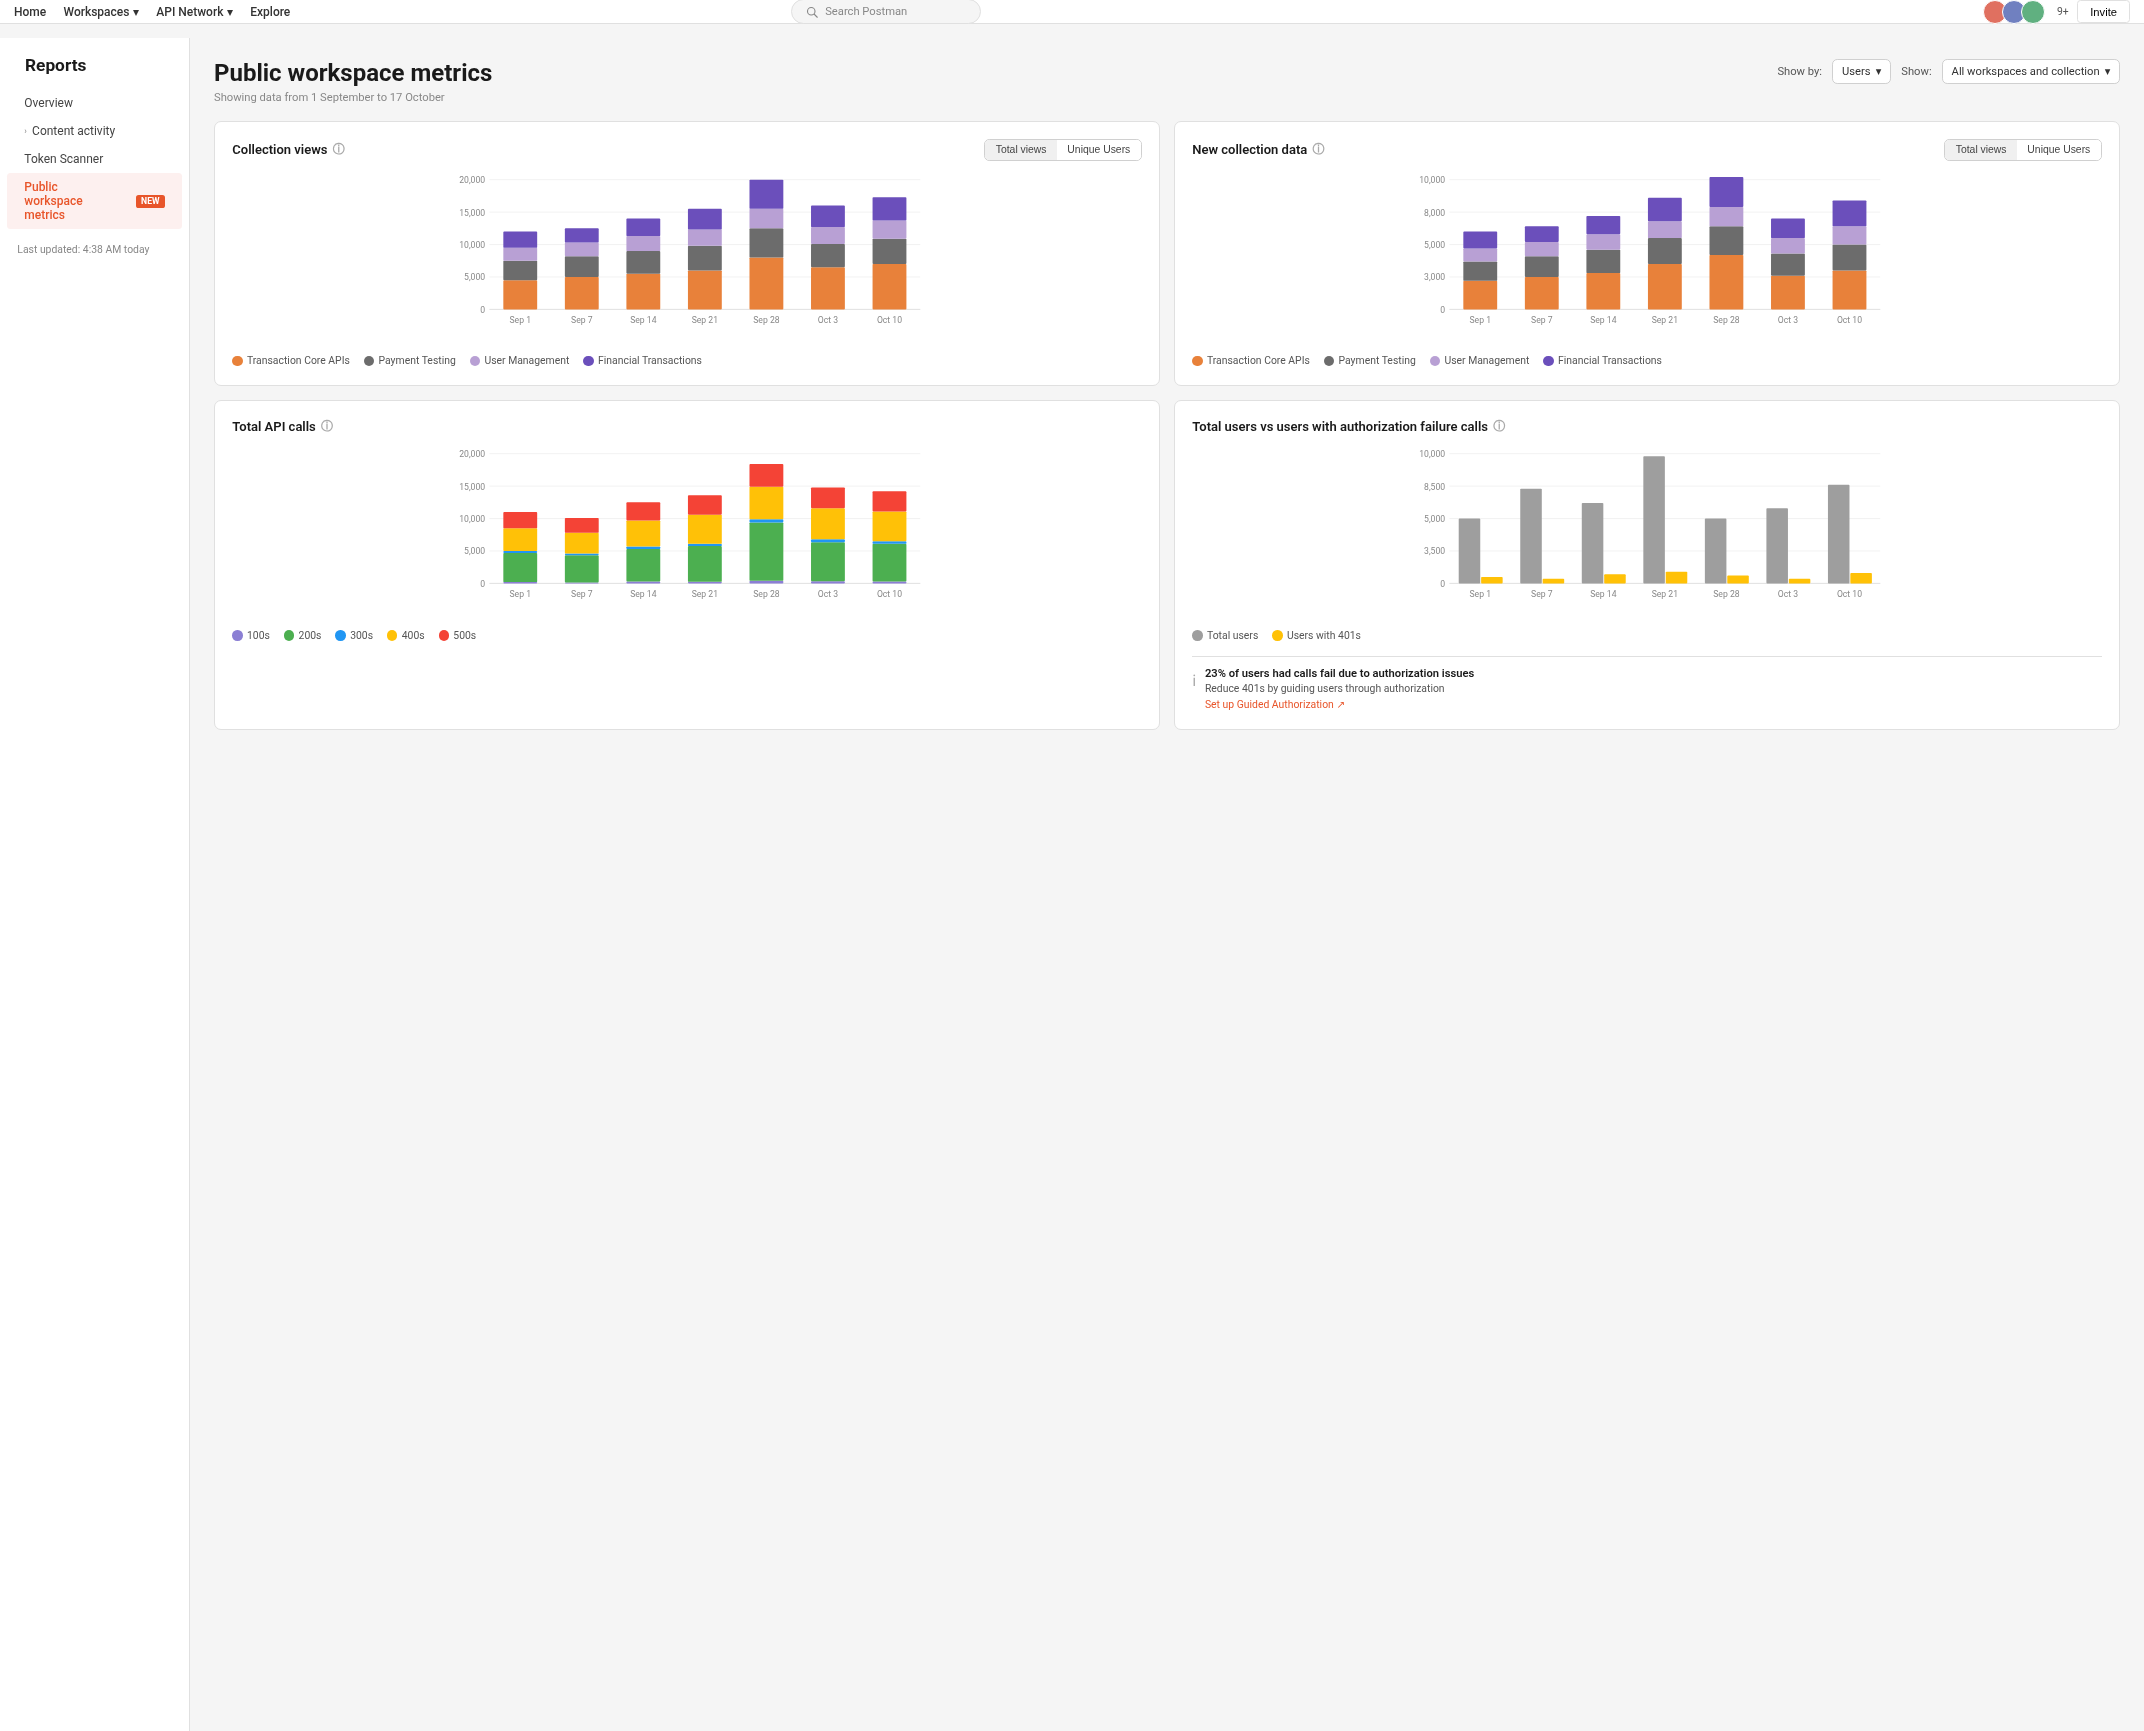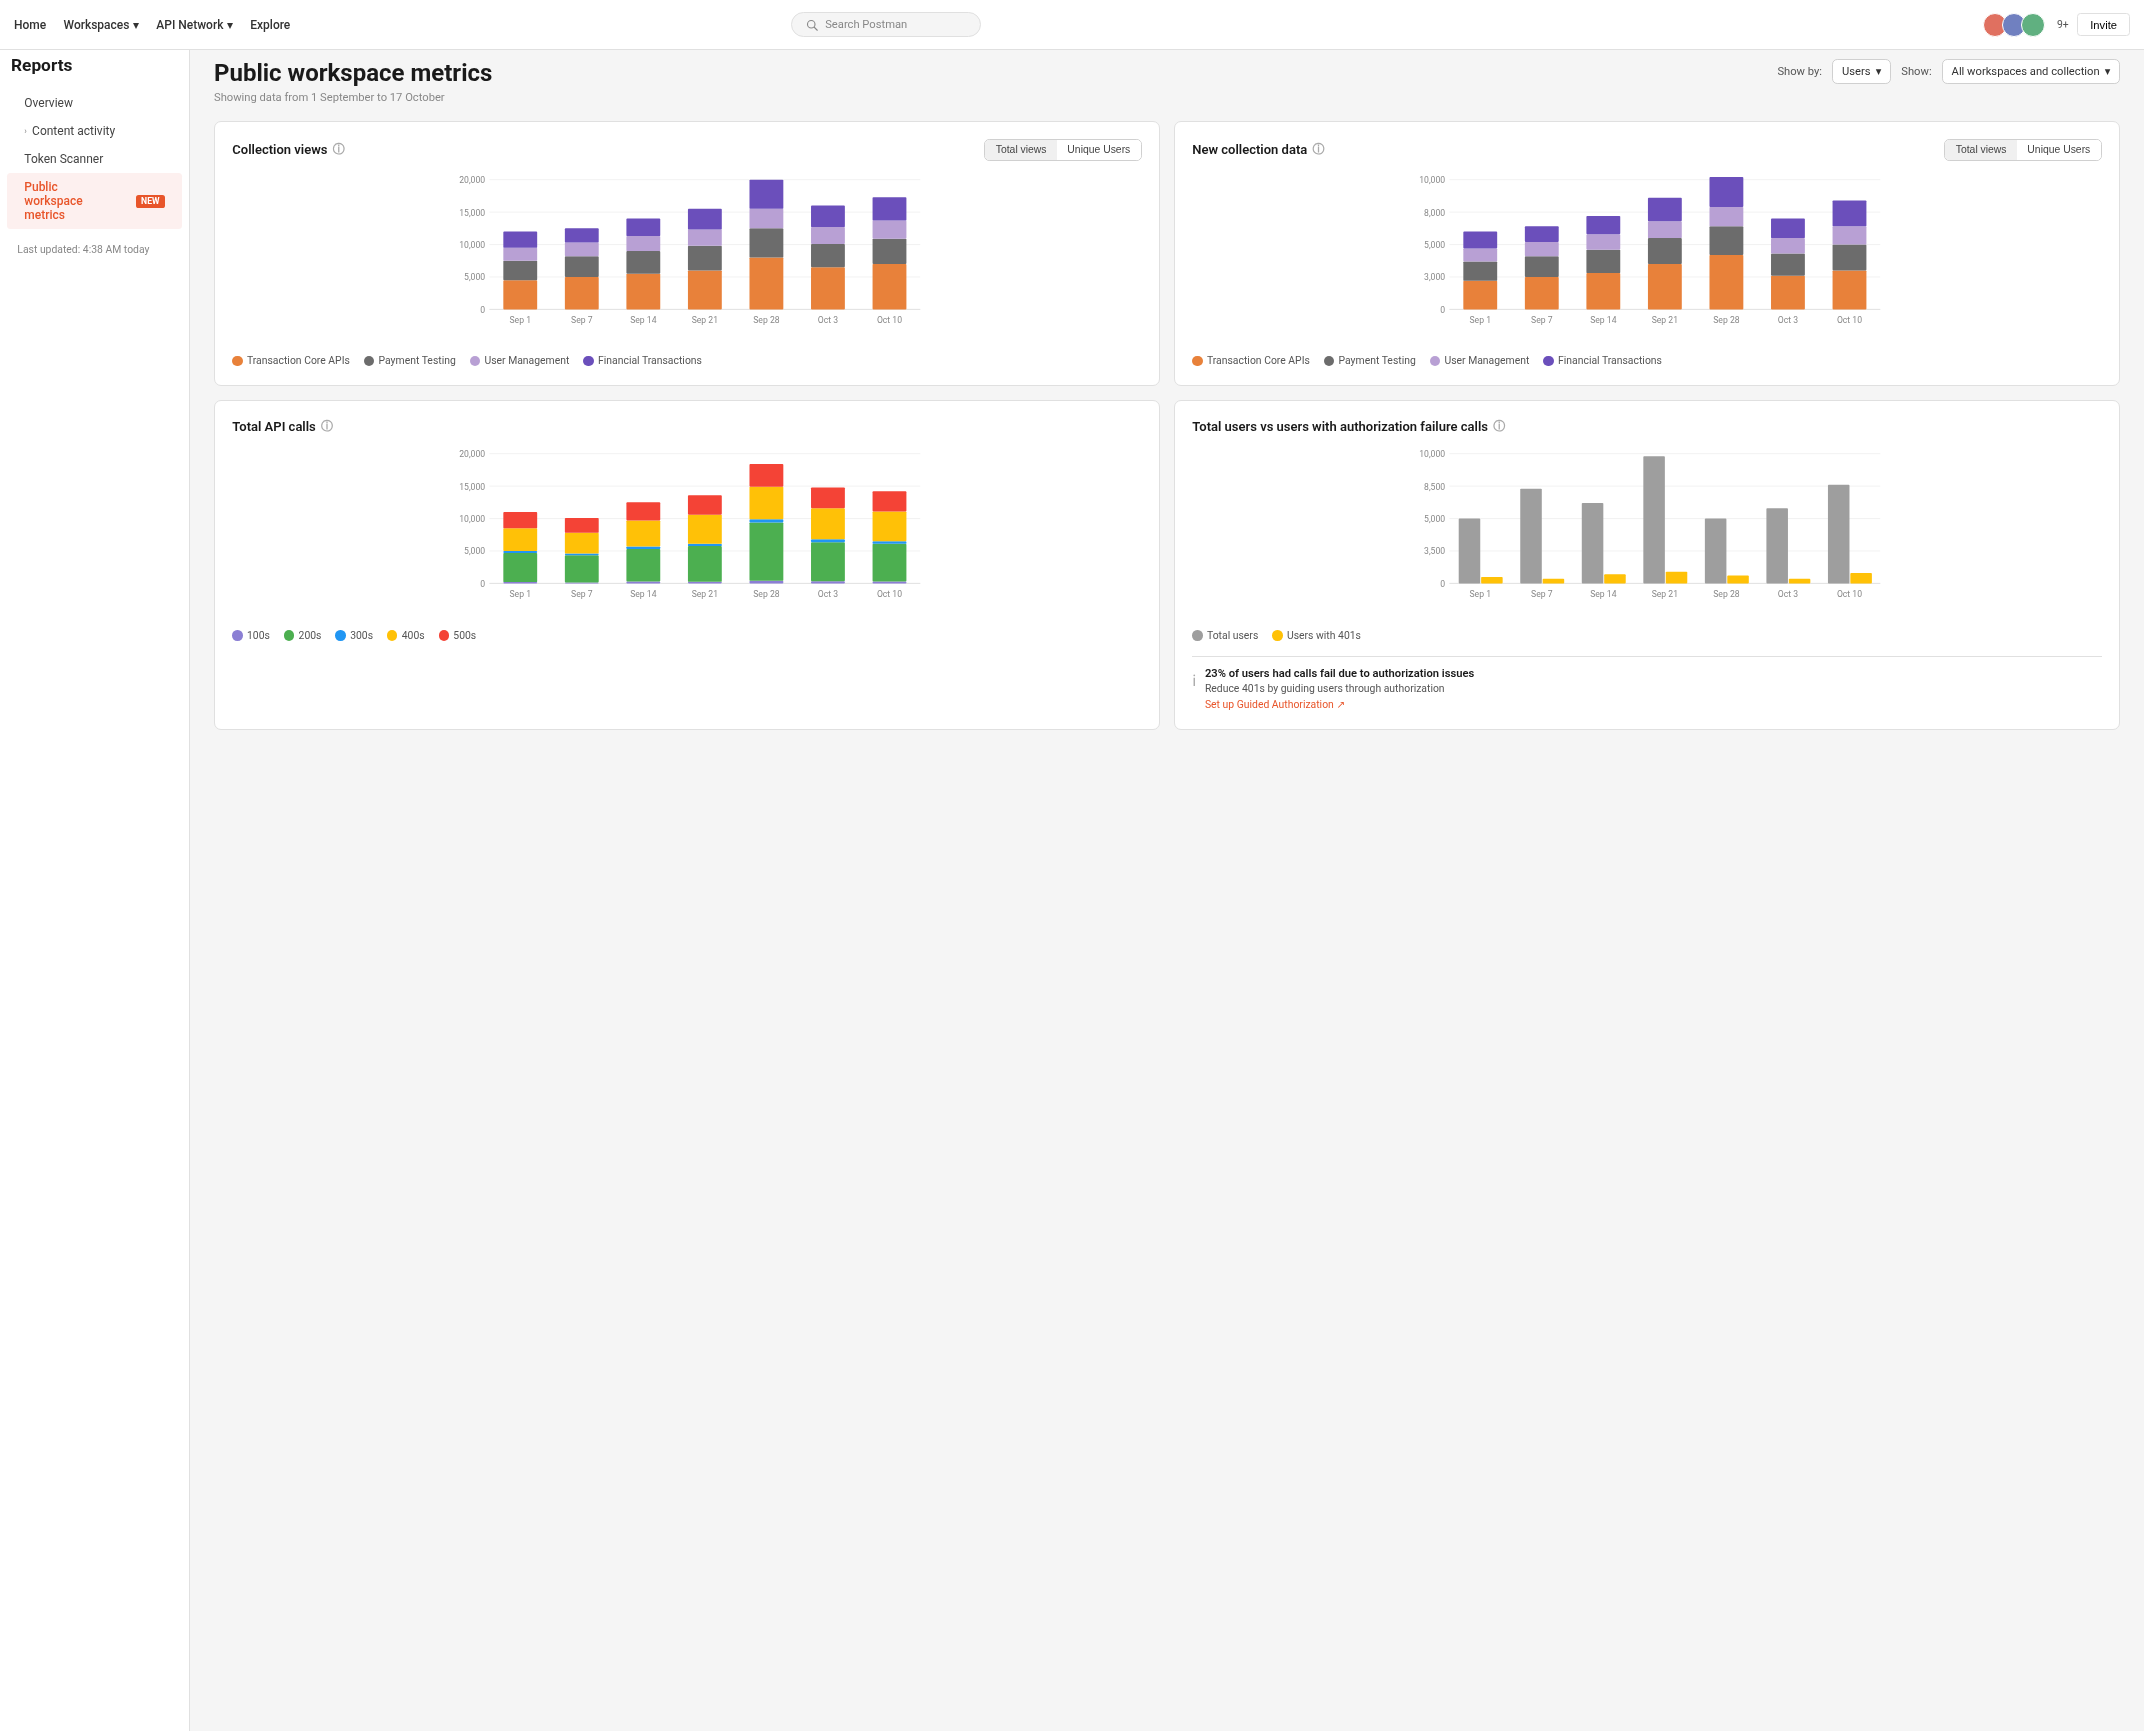--- a/index.html
+++ b/index.html
@@ -5,21 +5,21 @@
     * { box-sizing: border-box; margin: 0; padding: 0; }
     body { font-family: -apple-system, BlinkMacSystemFont, 'Segoe UI', Roboto, sans-serif; background: #f5f5f5; color: #333; font-size: 12px; }
 
     
     .topnav {
       background: #fff;
       border-bottom: 0.9px solid #e0e0e0;
       display: flex;
       align-items: center;
       padding: 0 14px;
-      height: 50px;
+      height: 24px;
       position: fixed;
       top: 0; left: 0; right: 0;
       z-index: 100;
     }
     .topnav-left { display: flex; align-items: center; gap: 17.3px; }
     .topnav-left a { color: #333; text-decoration: none; font-size: 12px; font-weight: 500; }
     .topnav-dropdown { display: flex; align-items: center; gap: 3.5px; cursor: pointer; font-size: 12px; font-weight: 500; }
     .topnav-search {
       margin: 0 auto;
       background: #f5f5f5;
@@ -56,21 +56,21 @@
       width: 190px;
       background: #fff;
       border-right: 0.9px solid #e0e0e0;
       padding: 17.3px 0;
       flex-shrink: 0;
       min-height: calc(100vh - 38px);
     }
     .sidebar-title {
       font-size: 17.3px;
       font-weight: 700;
-      padding: 0 11px 14px;
+      padding: 0 25px 14px;
       color: #1a1a1a;
     }
     .sidebar-item {
       padding: 7px 17.3px;
       cursor: pointer;
       font-size: 12px;
       color: #444;
       display: flex;
       align-items: center;
       gap: 5.2px;

